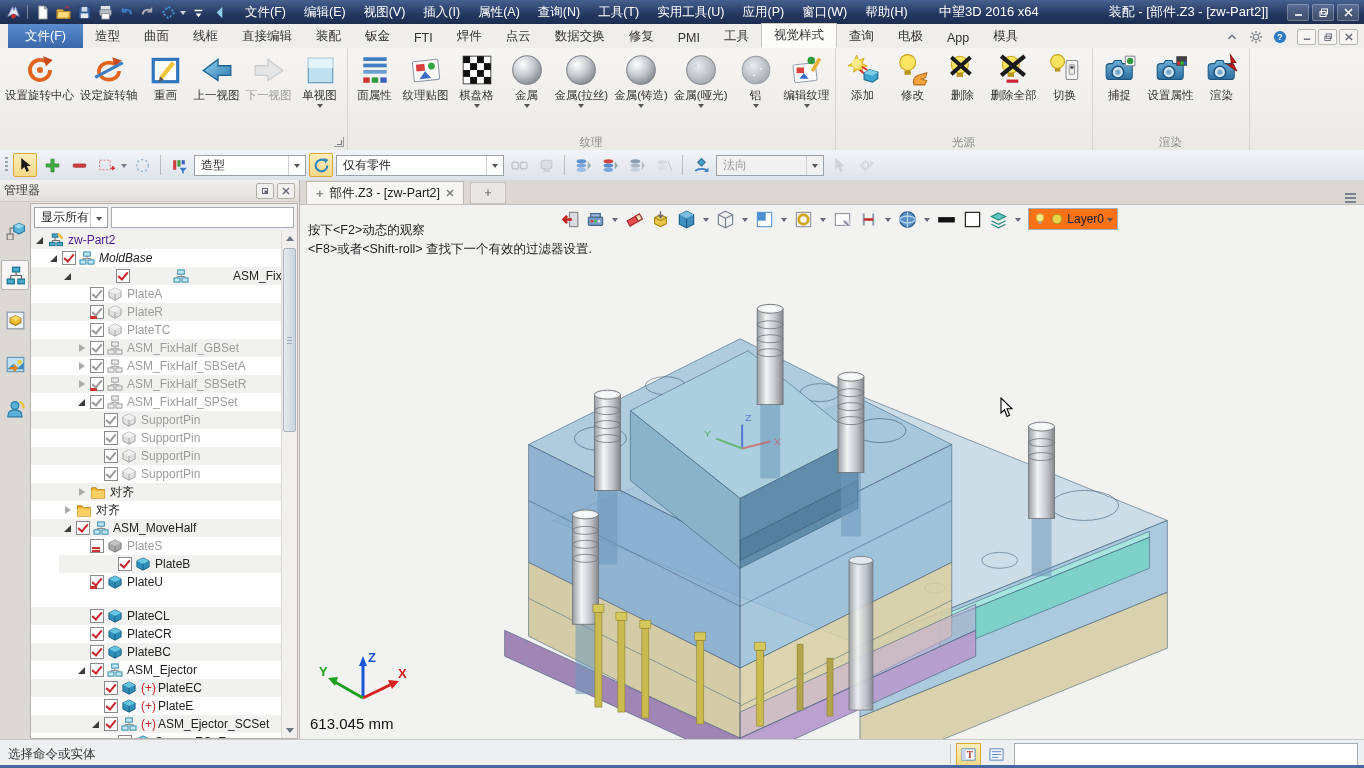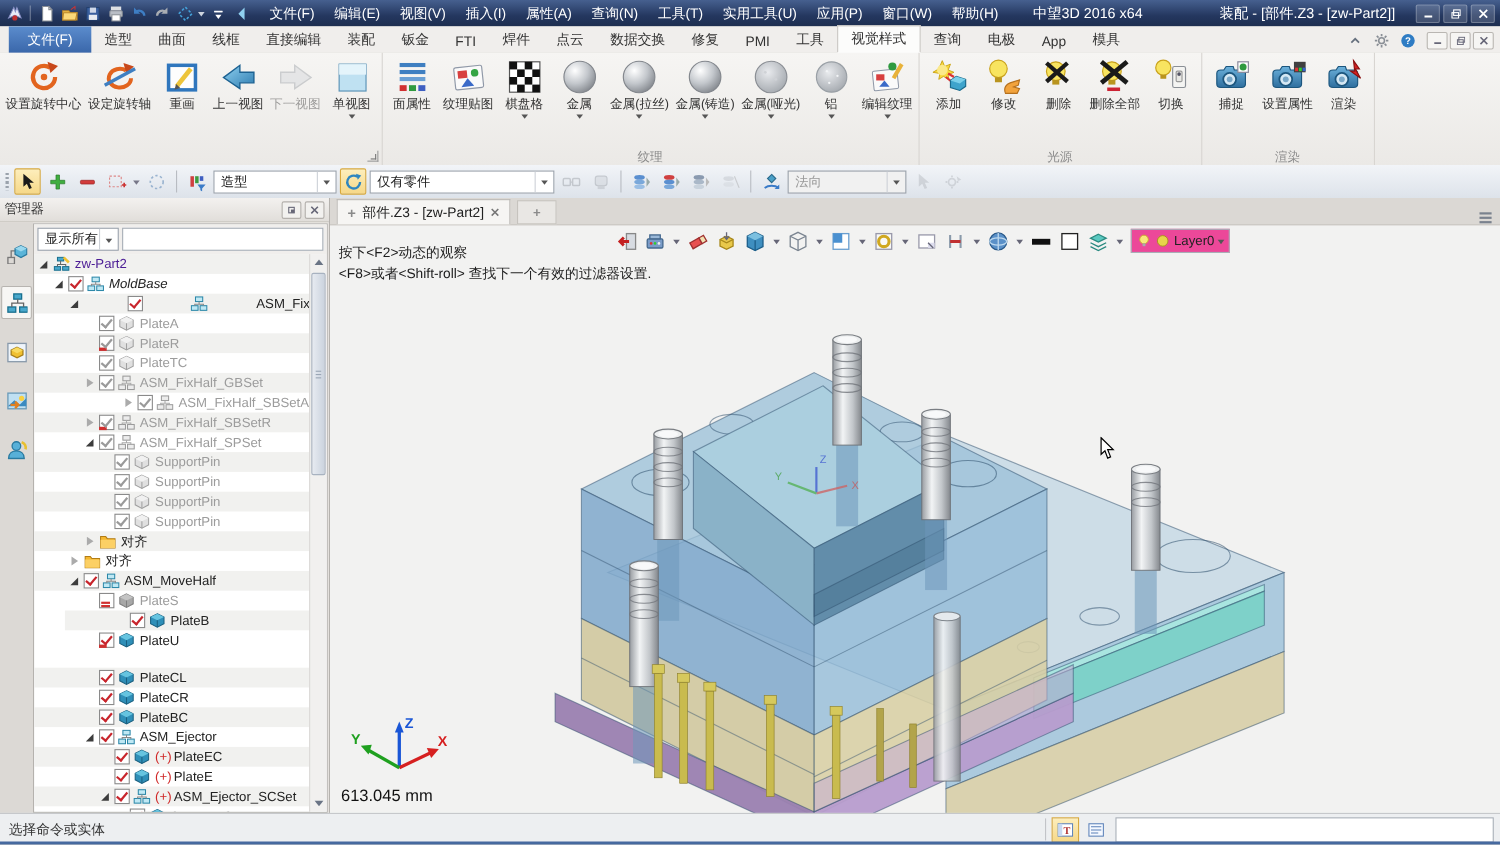--- a/index.html
+++ b/index.html
@@ -138,21 +138,21 @@
   .doc-tab .close svg{width:8px;height:8px}
   .newtab{width:34px;height:20px;margin-left:6px;border:1px solid #c6c3be;background:#e9e7e4;
           display:flex;align-items:center;justify-content:center;color:#8a8a8a;font-weight:bold}
   .tabbar-end{margin-left:auto;margin-right:8px;margin-bottom:5px;width:11px;height:2px;background:#7a828e;
           box-shadow:0 4px 0 #7a828e,0 -4px 0 #7a828e}
   .canvas-view{flex:1;position:relative;background:#f2f2f1;overflow:hidden}
   .model-svg{position:absolute;left:0;top:0;width:100%;height:100%}
   .cv-toolbar{position:absolute;top:3px;right:246px;display:flex;align-items:center;gap:7px}
   .cv-btn{display:flex;align-items:center;justify-content:center}
   .cv-btn svg{width:19px;height:19px}
-  .layer-combo{height:22px;border:1px solid #a9afb7;background:#ec4899;display:flex;align-items:center;
+  .layer-combo{height:22px;border:1px solid #a9afb7;background:#f97316;display:flex;align-items:center;
                gap:3px;padding:0 4px;font-size:12px;box-sizing:border-box}
   .layer-combo svg{width:14px;height:14px}
   .hint{position:absolute;left:8px;top:16px;font-size:12.5px;color:#1d1d1d;line-height:19px}
   .scale-label{position:absolute;left:10px;bottom:8px;font-size:15px;color:#111}
   .triad{position:absolute;left:18px;bottom:30px;width:90px;height:62px}
   .mouse-cursor{position:absolute;left:700px;top:192px;width:15px;height:21px}
 
   
   .statusbar{position:absolute;left:0;right:0;bottom:0;height:28px;background:#edeff1;
              border-top:1px solid #c6c8cb;display:flex;align-items:center}
@@ -948,21 +948,21 @@
                 <span class="ticon">
                   <svg viewBox="0 0 16 16">
                     <rect x="4.5" y="1" width="7" height="4.5" fill="#ececec" stroke="#9a9a9a"></rect>
                     <rect x="0.5" y="9.5" width="6.5" height="4.5" fill="#ececec" stroke="#9a9a9a"></rect>
                     <rect x="9" y="9.5" width="6.5" height="4.5" fill="#ececec" stroke="#9a9a9a"></rect>
                     <path d="M8 5.5V8M3.8 9.5V8h8.4v1.5" stroke="#aaa" fill="none"></path>
                   </svg>
                 </span>
                 <span class="tlabel dim">ASM_FixHalf_GBSet</span>
               </div>
-              <div class="tree-row" style="padding-left: 46px; justify-content: flex-end;">
+              <div class="tree-row" style="padding-left: 46px;">
                 <span class="expander closed"></span>
                 <span class="chk c-gray"></span>
                 <span class="ticon">
                   <svg viewBox="0 0 16 16">
                     <rect x="4.5" y="1" width="7" height="4.5" fill="#ececec" stroke="#9a9a9a"></rect>
                     <rect x="0.5" y="9.5" width="6.5" height="4.5" fill="#ececec" stroke="#9a9a9a"></rect>
                     <rect x="9" y="9.5" width="6.5" height="4.5" fill="#ececec" stroke="#9a9a9a"></rect>
                     <path d="M8 5.5V8M3.8 9.5V8h8.4v1.5" stroke="#aaa" fill="none"></path>
                   </svg>
                 </span>

